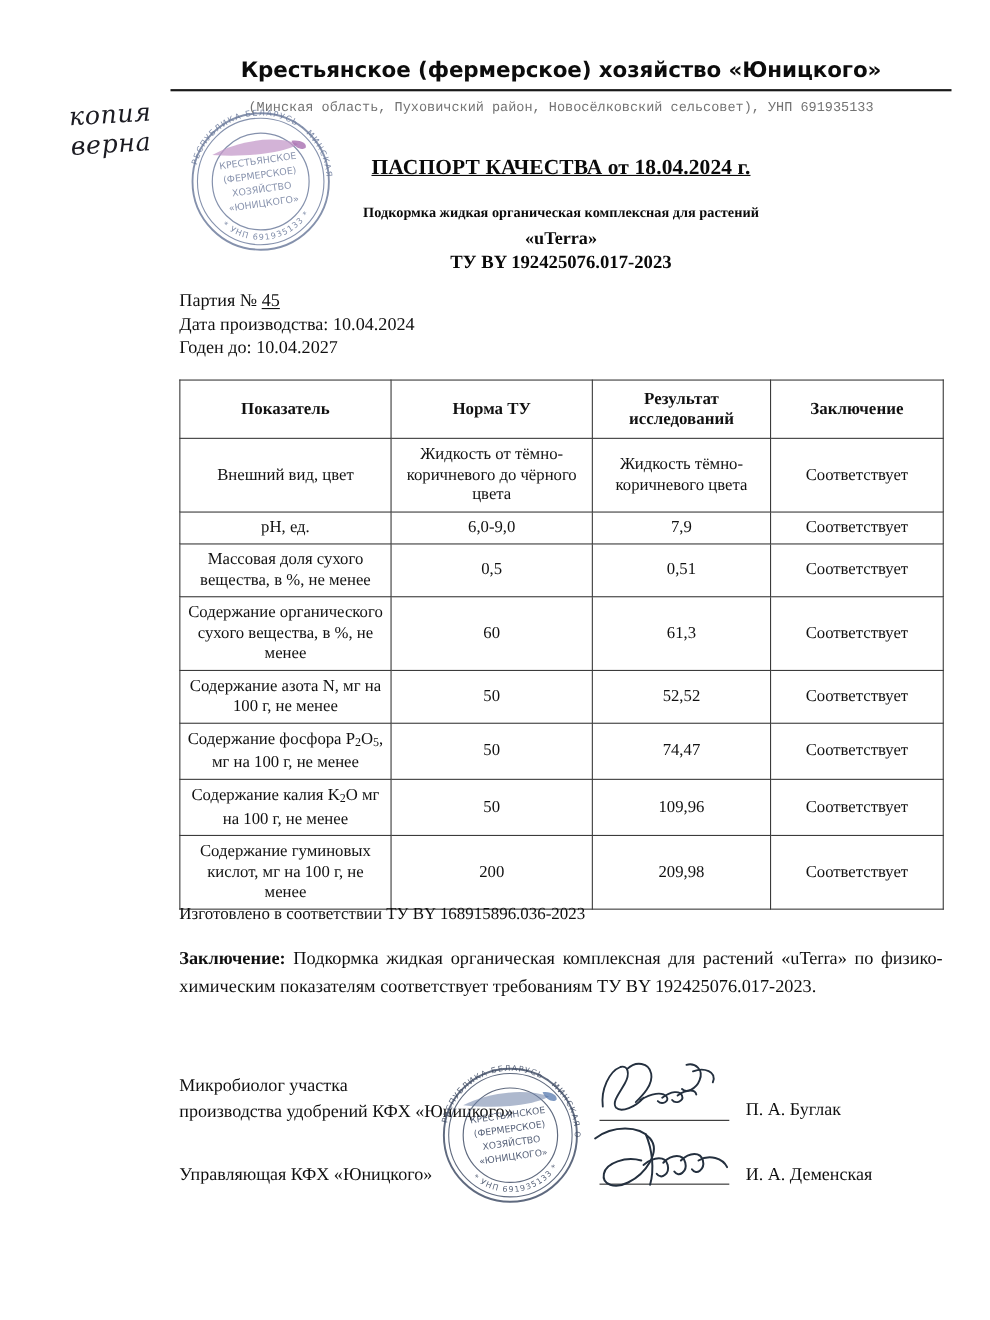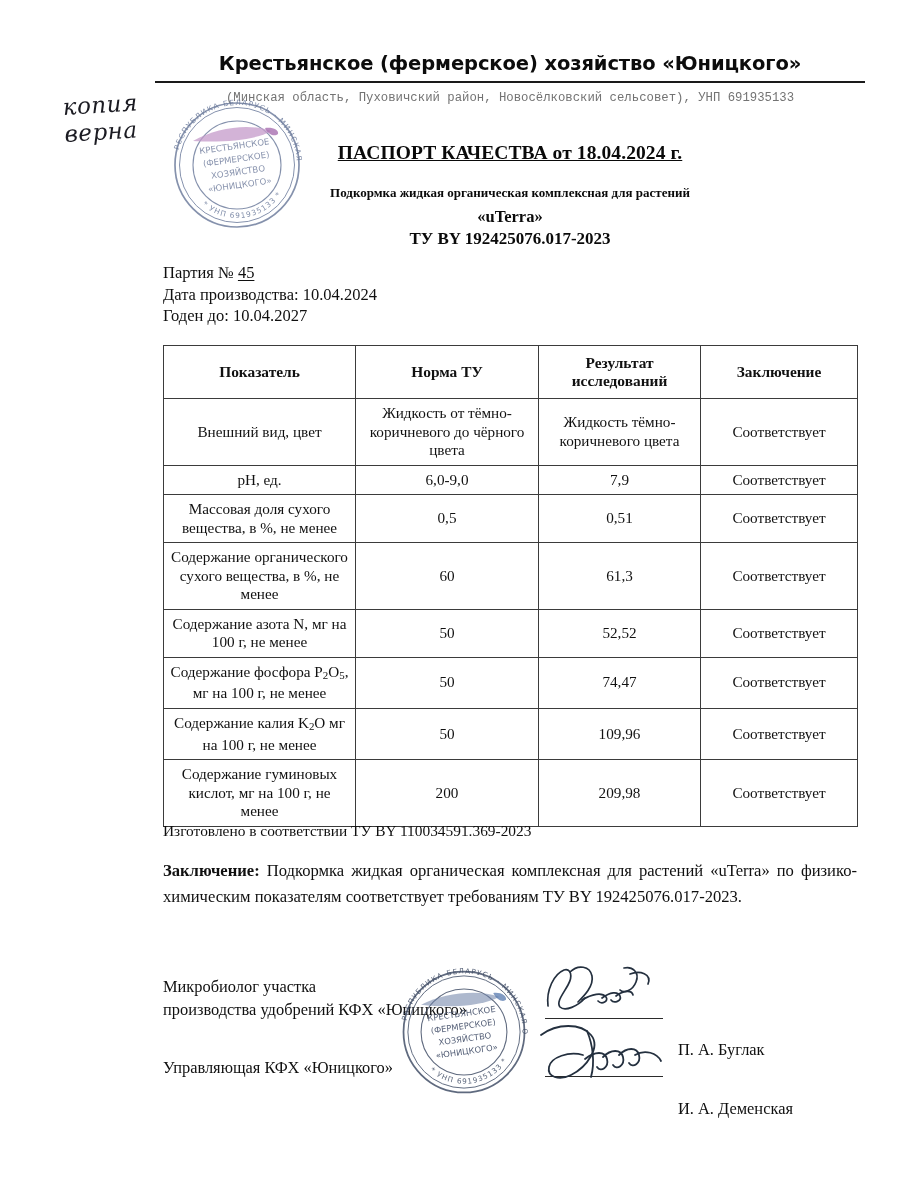--- a/index.html
+++ b/index.html
@@ -140,21 +140,20 @@
   }
   .sig-row { position: relative; }
   .sig-line {
     position: absolute;
     border-bottom: 1.3px solid #2b2b2b;
     width: 118px;
   }
   .sig-name {
     position: absolute;
     white-space: nowrap;
-    margin-top: 41px;
   }
 
   
   .seal {
     position: absolute;
     pointer-events: none;
   }
   .seal svg { display: block; }
 
   
@@ -252,21 +251,21 @@
         </tr>
         <tr>
           <td>Содержание гуминовых кислот, мг на 100 г, не менее</td>
           <td>200</td>
           <td>209,98</td>
           <td>Соответствует</td>
         </tr>
       </tbody>
   </table>
 
-  <div class="made-note">Изготовлено в соответствии ТУ BY 110034591.369-2023</div>
+  <div class="made-note">Изготовлено в соответствии ТУ BY 168915896.036-2023</div>
 
   <div class="conclusion">
     <b>Заключение:</b><span> Подкормка жидкая органическая комплексная для растений «uTerra» по физико-химическим показателям соответствует требованиям ТУ BY 192425076.017-2023.</span>
   </div>
 
   <div class="sig-block">
     <div class="sig-row">
       <div>Микробиолог участка</div>
       <div>производства удобрений КФХ «Юницкого»</div>
       <div class="sig-line" style="left:382px; top:43px;"></div>

